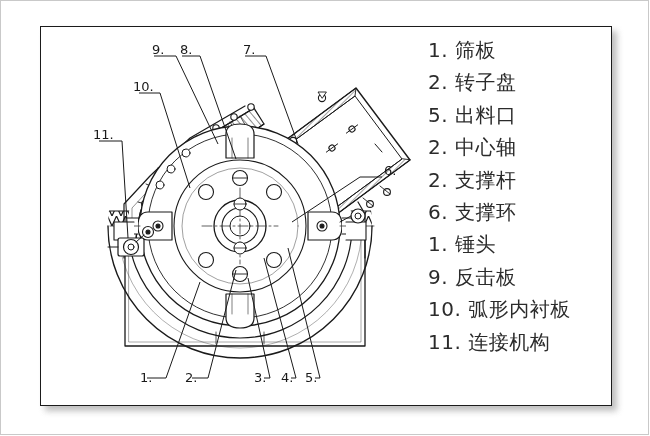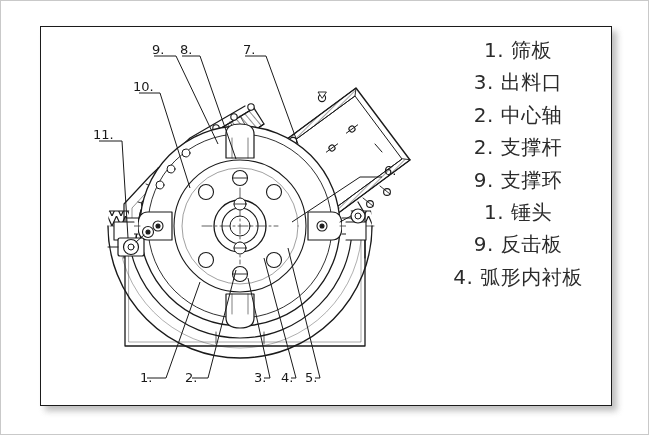--- a/index.html
+++ b/index.html
@@ -47,21 +47,20 @@
     position:absolute;
     left:428px;top:34px;width:180px;height:366px;
   }
   .legend-item{
     font-size:20px;
     line-height:32.4px;
     color:#2b2b2b;
     letter-spacing:.5px;
     white-space:nowrap;
     font-family:"DejaVu Sans","Liberation Sans",sans-serif;
-    text-align:center;
   }
 </style>
 </head>
 <body>
 
 <div id="root">
 
   <div class="panel-shadow"></div>
   <div class="panel"></div>
 
@@ -302,23 +301,25 @@
       <text x="145" y="356">2.</text>
       <text x="214" y="356">3.</text>
       <text x="241" y="356">4.</text>
       <text x="265" y="356">5.</text>
     </g>
   </svg>
   </div>
 
   <div class="legend">
     <div class="legend-item">1. 筛板</div>
-    <div class="legend-item">3. 出料口</div>
+    <div class="legend-item">2. 转子盘</div>
+    <div class="legend-item">5. 出料口</div>
     <div class="legend-item">2. 中心轴</div>
     <div class="legend-item">2. 支撑杆</div>
-    <div class="legend-item">9. 支撑环</div>
+    <div class="legend-item">6. 支撑环</div>
     <div class="legend-item">1. 锤头</div>
     <div class="legend-item">9. 反击板</div>
-    <div class="legend-item">4. 弧形内衬板</div>
+    <div class="legend-item">10. 弧形内衬板</div>
+    <div class="legend-item">11. 连接机构</div>
   </div>
 
   <div class="page-border"></div>
 </div>
 
 </body></html>

